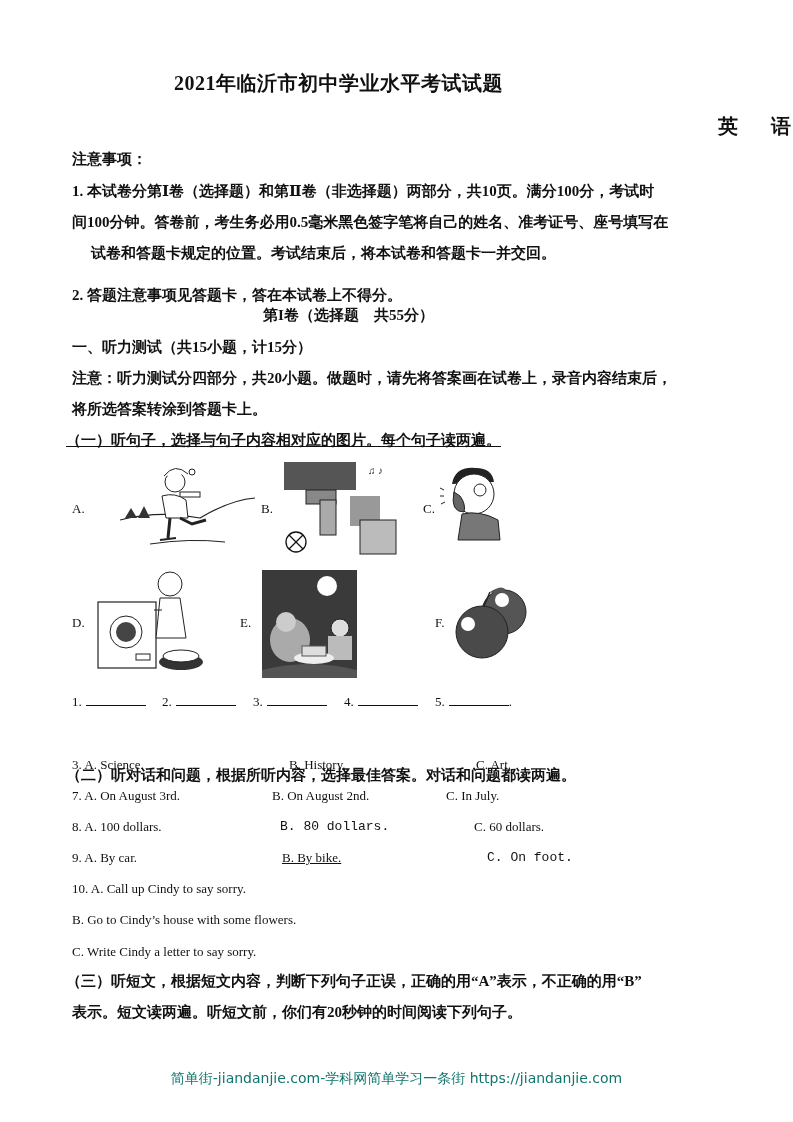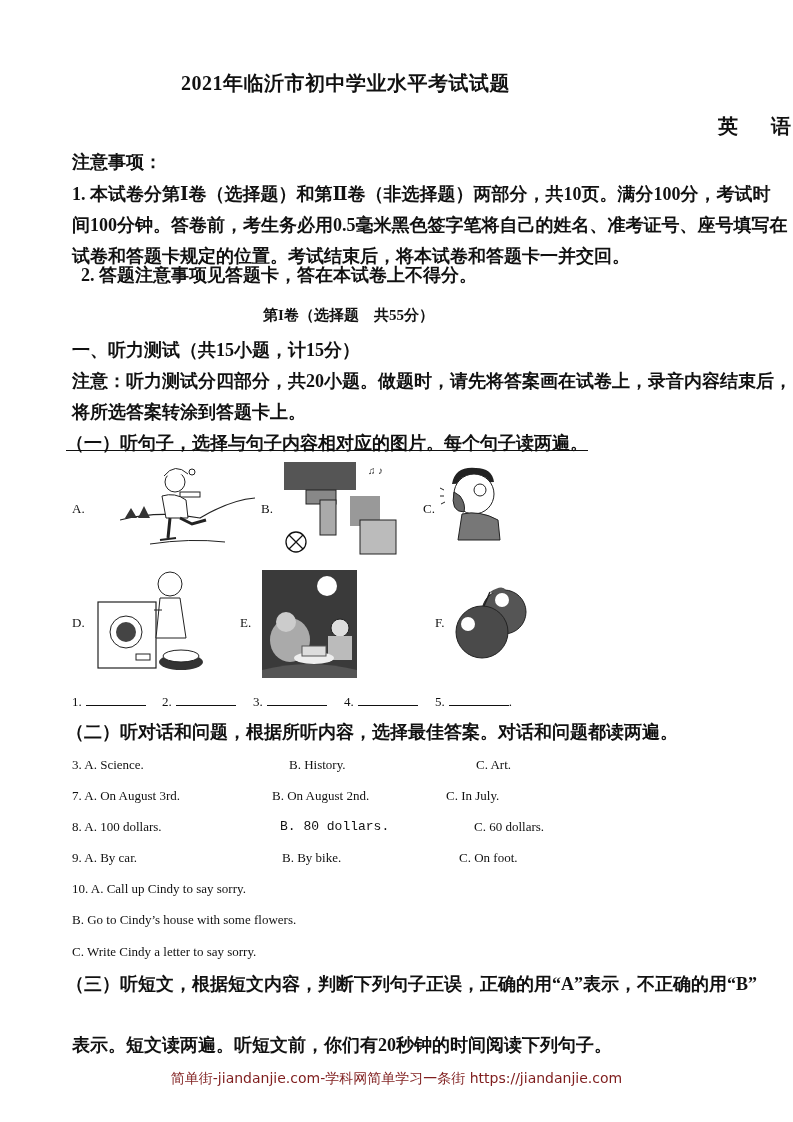--- a/index.html
+++ b/index.html
@@ -1,39 +1,39 @@
 <!DOCTYPE html>
 <html><head>
 <meta charset="utf-8">
 <style>
   html, body { margin: 0; padding: 0; background: #ffffff; }
   body { width: 793px; height: 1122px; position: relative; overflow: hidden;
          font-family: "Liberation Serif", "DejaVu Serif", serif; color: #111; }
   .abs { position: absolute; }
-  .title { left: 11px; width: 669px; text-align: center; top: 70px; font-size: 20px; font-weight: bold; letter-spacing: 0.5px; }
+  .title { left: 4px; width: 669px; text-align: center; top: 70px; font-size: 20px; font-weight: bold; letter-spacing: 0.5px; }
   .subject { left: 12px; width: 793px; text-align: right; top: 113px; font-size: 20px; font-weight: bold; letter-spacing: 14px; }
-  .bold-line { font-size: 18px; font-weight: bold; left: 72px; white-space: nowrap; }
+  .bold-line { font-size: 15px; font-weight: bold; left: 72px; white-space: nowrap; }
   .center-line { left: 0; width: 697px; text-align: center; font-size: 15px; font-weight: bold; }
   .label { font-size: 13px; }
   .opt { font-size: 13px; white-space: nowrap; }
   .pic { border: none; }
   .blank { display: inline-block; width: 60px; border-bottom: 1px solid #111; height: 10px; margin-left: 4px; vertical-align: baseline; }
-  .footer { left: 0; width: 793px; text-align: center; top: 1070px; font-family: "DejaVu Sans", sans-serif; font-size: 14px; color: #7f1d1d; }
+  .footer { left: 0; width: 793px; text-align: center; top: 1070px; font-family: "DejaVu Sans", sans-serif; font-size: 14px; color: #0f766e; }
 </style>
 </head>
 <body>
 
 <div class="abs title">2021年临沂市初中学业水平考试试题</div>
 <div class="abs subject">英 语</div>
 
 <div class="abs bold-line" style="top:150px;">注意事项：</div>
 <div class="abs bold-line" style="top:182px;">1. 本试卷分第Ⅰ卷（选择题）和第Ⅱ卷（非选择题）两部分，共10页。满分100分，考试时</div>
 <div class="abs bold-line" style="top:213px;">间100分钟。答卷前，考生务必用0.5毫米黑色签字笔将自己的姓名、准考证号、座号填写在</div>
-<div class="abs bold-line" style="top:244px;">试卷和答题卡规定的位置。考试结束后，将本试卷和答题卡一并交回。</div>
-<div class="abs bold-line" style="top:263px;margin-left:9px;">2. 答题注意事项见答题卡，答在本试卷上不得分。</div>
+<div class="abs bold-line" style="top:244px;margin-left:19px;">试卷和答题卡规定的位置。考试结束后，将本试卷和答题卡一并交回。</div>
+<div class="abs bold-line" style="top:286px;">2. 答题注意事项见答题卡，答在本试卷上不得分。</div>
 
 <div class="abs center-line" style="top:306px;">第I卷（选择题　共55分）</div>
 <div class="abs bold-line" style="top:338px;">一、听力测试（共15小题，计15分）</div>
 <div class="abs bold-line" style="top:369px;">注意：听力测试分四部分，共20小题。做题时，请先将答案画在试卷上，录音内容结束后，</div>
 <div class="abs bold-line" style="top:400px;">将所选答案转涂到答题卡上。</div>
 <div class="abs bold-line" style="top:431px; left:66px;text-decoration:underline;">（一）听句子，选择与句子内容相对应的图片。每个句子读两遍。</div>
 
 <div class="abs label" style="left:72px; top:501px;">A.</div>
 <svg class="abs pic" style="left:120px; top:460px;" width="135" height="90">
   <path d="M0 60 Q40 50 80 58 Q110 40 135 38" stroke="#222" fill="none" stroke-width="1.2"></path>
@@ -105,38 +105,38 @@
   <path d="M34 24 L40 10" stroke="#222" stroke-width="1.5"></path>
   <path d="M40 10 Q52 2 56 8 Q46 14 40 10 Z" fill="#555"></path>
 </svg>
 
 <div class="abs opt" style="left:72px; top:694px;"><span>1.</span><span class="blank"></span></div>
 <div class="abs opt" style="left:162px; top:694px;"><span>2.</span><span class="blank"></span></div>
 <div class="abs opt" style="left:253px; top:694px;"><span>3.</span><span class="blank"></span></div>
 <div class="abs opt" style="left:344px; top:694px;"><span>4.</span><span class="blank"></span></div>
 <div class="abs opt" style="left:435px; top:694px;"><span>5.</span><span class="blank"></span><span>.</span></div>
 
-<div class="abs bold-line" style="top:720px; left:66px;text-align:center;">（二）听对话和问题，根据所听内容，选择最佳答案。对话和问题都读两遍。</div>
+<div class="abs bold-line" style="top:766px; left:66px;text-align:center;">（二）听对话和问题，根据所听内容，选择最佳答案。对话和问题都读两遍。</div>
 
 <div class="abs opt" style="left:72px; top:757px;">3. A. Science.</div>
 <div class="abs opt" style="left:289px; top:757px;">B. History.</div>
 <div class="abs opt" style="left:476px; top:757px;">C. Art.</div>
 
 <div class="abs opt" style="left:72px; top:788px;">7. A. On August 3rd.</div>
 <div class="abs opt" style="left:272px; top:788px;text-align:center;">B. On August 2nd.</div>
 <div class="abs opt" style="left:446px; top:788px;">C. In July.</div>
 
 <div class="abs opt" style="left:72px; top:819px;text-align:center;">8. A. 100 dollars.</div>
 <div class="abs opt" style="left:280px; top:819px;font-family:Liberation Mono, monospace;">B. 80 dollars.</div>
 <div class="abs opt" style="left:474px; top:819px;">C. 60 dollars.</div>
 
 <div class="abs opt" style="left:72px; top:850px;">9. A. By car.</div>
-<div class="abs opt" style="left:282px; top:850px;">B. By bike.</div>
-<div class="abs opt" style="left:459px; top:850px;">C. On foot.</div>
+<div class="abs opt" style="left:282px; top:850px;text-decoration:underline;">B. By bike.</div>
+<div class="abs opt" style="left:487px; top:850px;font-family:Liberation Mono, monospace;">C. On foot.</div>
 
 <div class="abs opt" style="left:72px; top:881px;">10. A. Call up Cindy to say sorry.</div>
 <div class="abs opt" style="left:72px; top:912px;">B. Go to Cindy’s house with some flowers.</div>
 <div class="abs opt" style="left:72px; top:944px;">C. Write Cindy a letter to say sorry.</div>
 
 <div class="abs bold-line" style="top:972px; left:66px;">（三）听短文，根据短文内容，判断下列句子正误，正确的用“A”表示，不正确的用“B”</div>
-<div class="abs bold-line" style="top:1033px;font-family:Liberation Serif, serif;">表示。短文读两遍。听短文前，你们有20秒钟的时间阅读下列句子。</div>
+<div class="abs bold-line" style="top:1003px;font-family:Liberation Serif, serif;">表示。短文读两遍。听短文前，你们有20秒钟的时间阅读下列句子。</div>
 
 <div class="abs footer">简单街-jiandanjie.com-学科网简单学习一条街 https://jiandanjie.com</div>
 
 </body></html>

